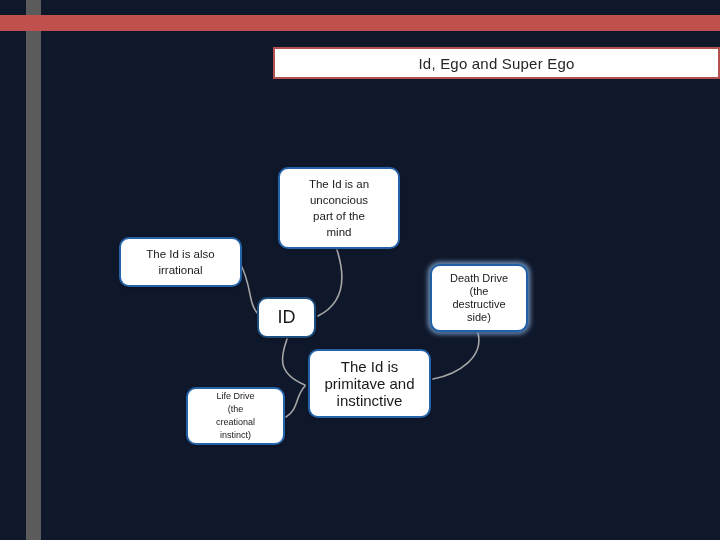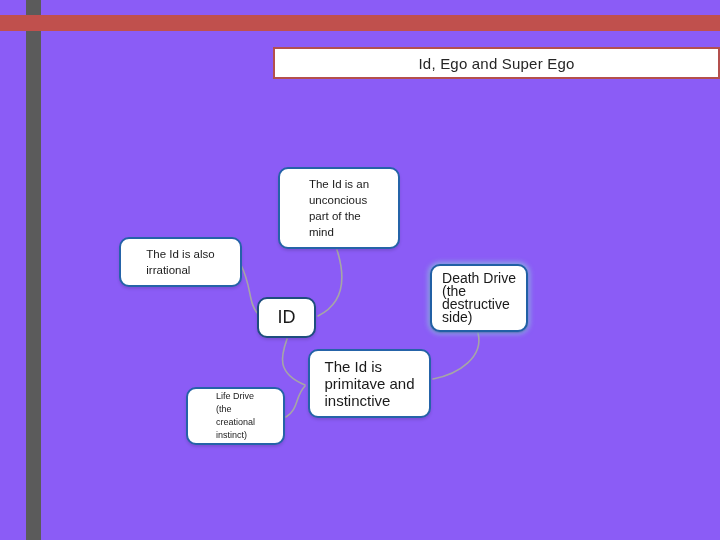--- a/index.html
+++ b/index.html
@@ -1,18 +1,18 @@
 <!DOCTYPE html>
 <html><head>
 <meta charset="utf-8">
 <style>
   html,body { margin:0; padding:0; background:#e9e9e9; }
   .slide {
     position:relative; width:720px; height:540px;
-    background:#8b5cf6; overflow:hidden;
+    background:#0f172a; overflow:hidden;
     font-family:"Liberation Sans", sans-serif;
   }
   
   .gray-bar {
     position:absolute; left:26px; top:0; width:15px; height:540px;
     background:#5B5B5B;
   }
   .red-bar {
     position:absolute; left:0; top:15px; width:720px; height:16px;
     background:#C0504D;
@@ -33,28 +33,28 @@
     pointer-events:none;
   }
   .connectors path {
     fill:none; stroke:#A6A6A6; stroke-width:1.6; stroke-linecap:round;
   }
   
   .node {
     position:absolute; box-sizing:border-box;
     background:#ffffff; border:2.5px solid #2563A8; border-radius:10px;
     display:flex; align-items:center; justify-content:center;
-    text-align:left; color:#1a1a1a;
+    text-align:center; color:#1a1a1a;
     white-space:pre-line;
     box-shadow:0 2px 3px rgba(0,0,0,0.13);
   }
   .node-unconscious { left:278px; top:167px; width:122px; height:82px; font-size:11.5px; line-height:16px; }
   .node-irrational  { left:119px; top:237px; width:123px; height:50px; font-size:11.5px; line-height:16px; }
   .node-id          { left:257px; top:297px; width:59px;  height:41px; font-size:18px; border-color:#1E4E7E; }
-  .node-death       { left:430px; top:264px; width:98px;  height:68px; font-size:14px;  line-height:13px;
+  .node-death       { left:430px; top:264px; width:98px;  height:68px; font-size:11px;  line-height:13px;
                       border-color:#2160A5;
                       box-shadow:0 1px 2px rgba(31,73,125,0.45), 0 0 5px 2px rgba(141,180,226,0.85); }
   .node-primitive   { left:308px; top:349px; width:123px; height:69px; font-size:15px; line-height:17px; }
   .node-life        { left:186px; top:387px; width:99px;  height:58px; font-size:9px;  line-height:13px; }
 </style>
 </head>
 <body>
 
 <div class="slide">
 

